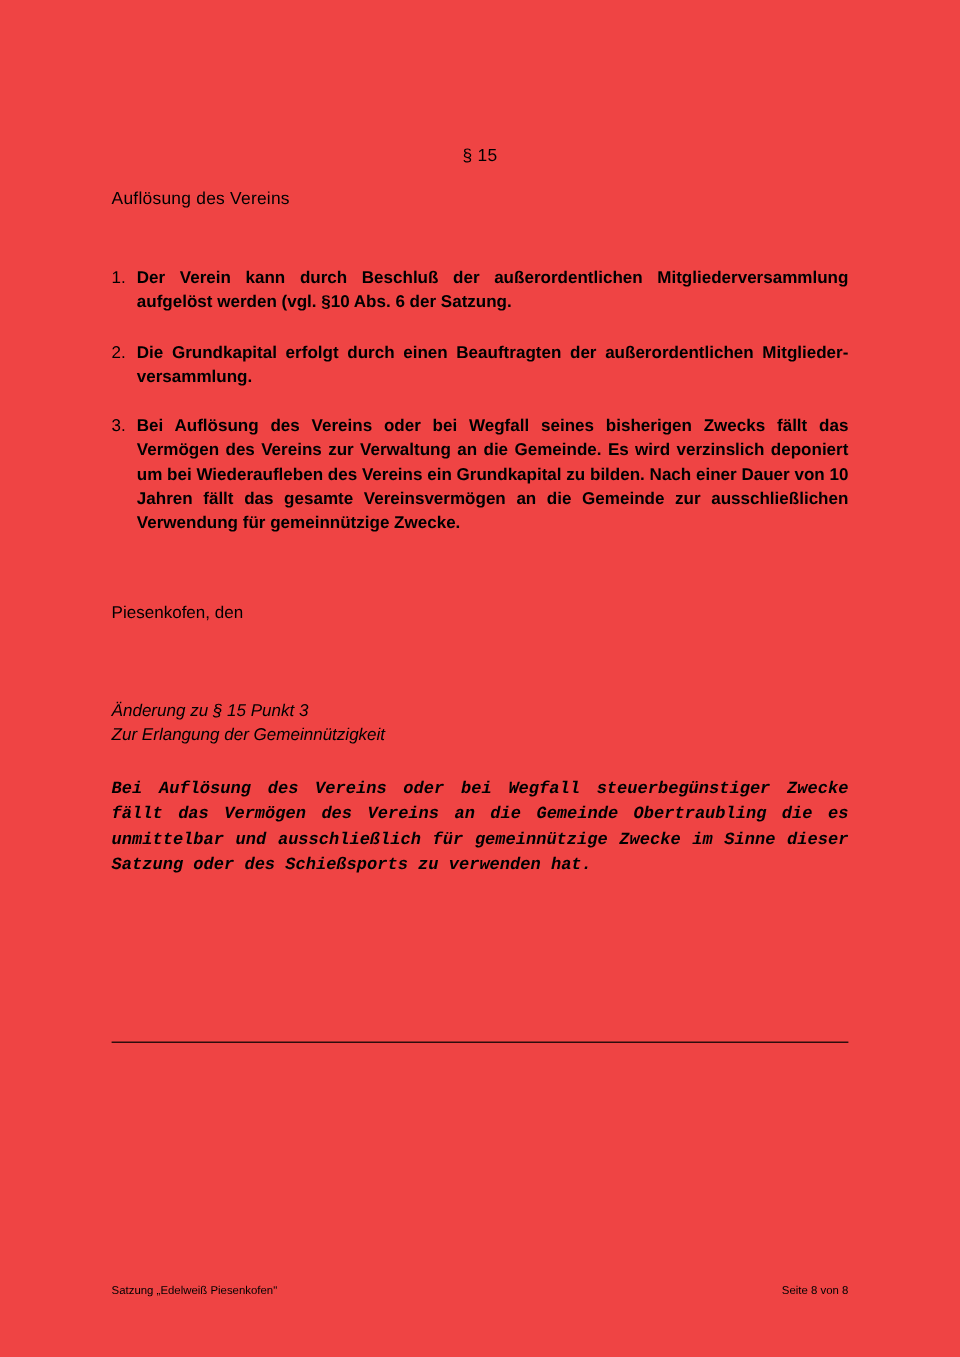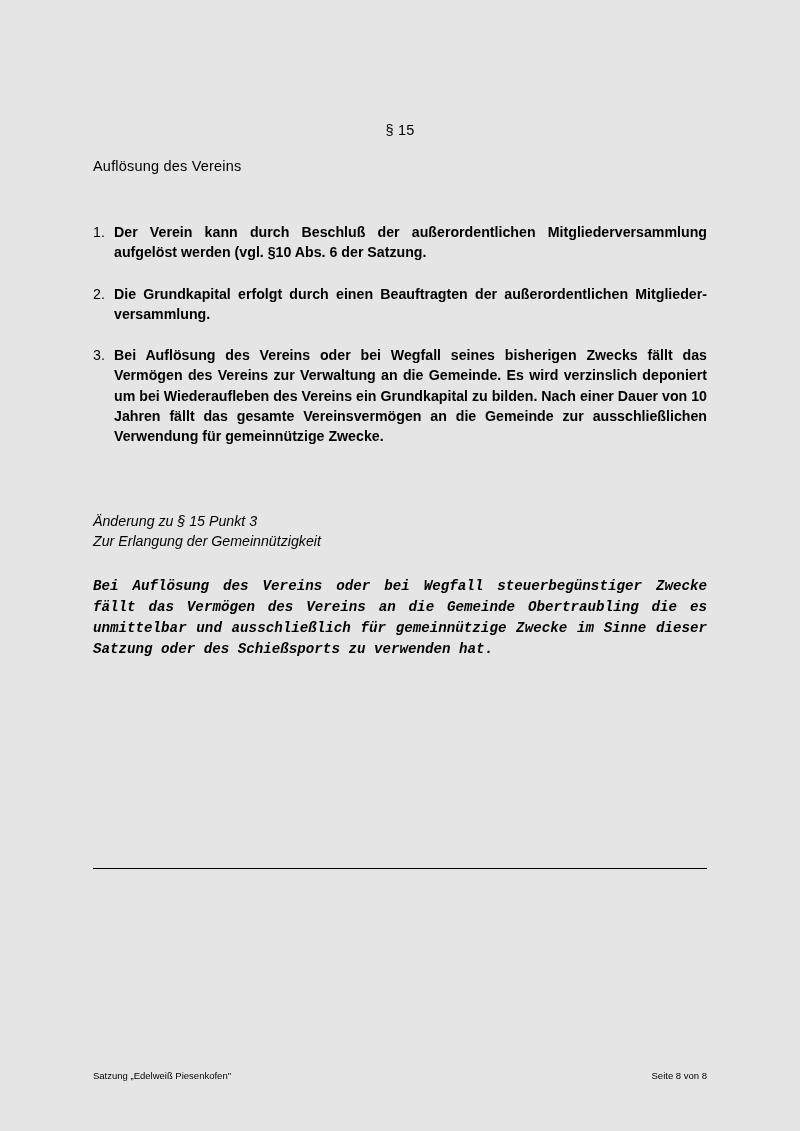--- a/index.html
+++ b/index.html
@@ -13,21 +13,21 @@
     position: relative;
     font-family: "Liberation Sans", sans-serif;
     color: #000000;
     overflow: hidden;
   }
   .page {
     position: absolute;
     left: 0; top: 0;
     width: 800px;
     height: 1131px;
-    background: #e5e5e5;
+    background: #ef4444;
   }
   .content {
     position: absolute;
     left: 93px;
     top: 0;
     width: 614px;
   }
 
   .section-number {
     text-align: center;
@@ -129,20 +129,21 @@
         <span class="list-text">Die Grundkapital erfolgt durch einen Beauftragten der außerordentlichen Mitglieder-versammlung.</span>
       </div>
 
       <div class="list-item">
         <span class="list-marker">3.</span>
         <span class="list-text">Bei Auflösung des Vereins oder bei Wegfall seines bisherigen Zwecks fällt das Vermögen des Vereins zur Verwaltung an die Gemeinde. Es wird verzinslich deponiert um bei Wiederaufleben des Vereins ein Grundkapital zu bilden. Nach einer Dauer von 10 Jahren fällt das gesamte Vereinsvermögen an die Gemeinde zur ausschließlichen Verwendung für gemeinnützige Zwecke.</span>
       </div>
 
     </div>
 
+    <div class="place-line">Piesenkofen, den</div>
 
     <div class="amend-head">
       <div>Änderung zu § 15 Punkt 3</div>
       <div>Zur Erlangung der Gemeinnützigkeit</div>
     </div>
 
     <div class="amend-body">Bei Auflösung des Vereins oder bei Wegfall steuerbegünstiger Zwecke fällt das Vermögen des Vereins an die Gemeinde Obertraubling die es unmittelbar und ausschließlich für gemeinnützige Zwecke im Sinne dieser Satzung oder des Schießsports zu verwenden hat.</div>
 
   </div>
 

